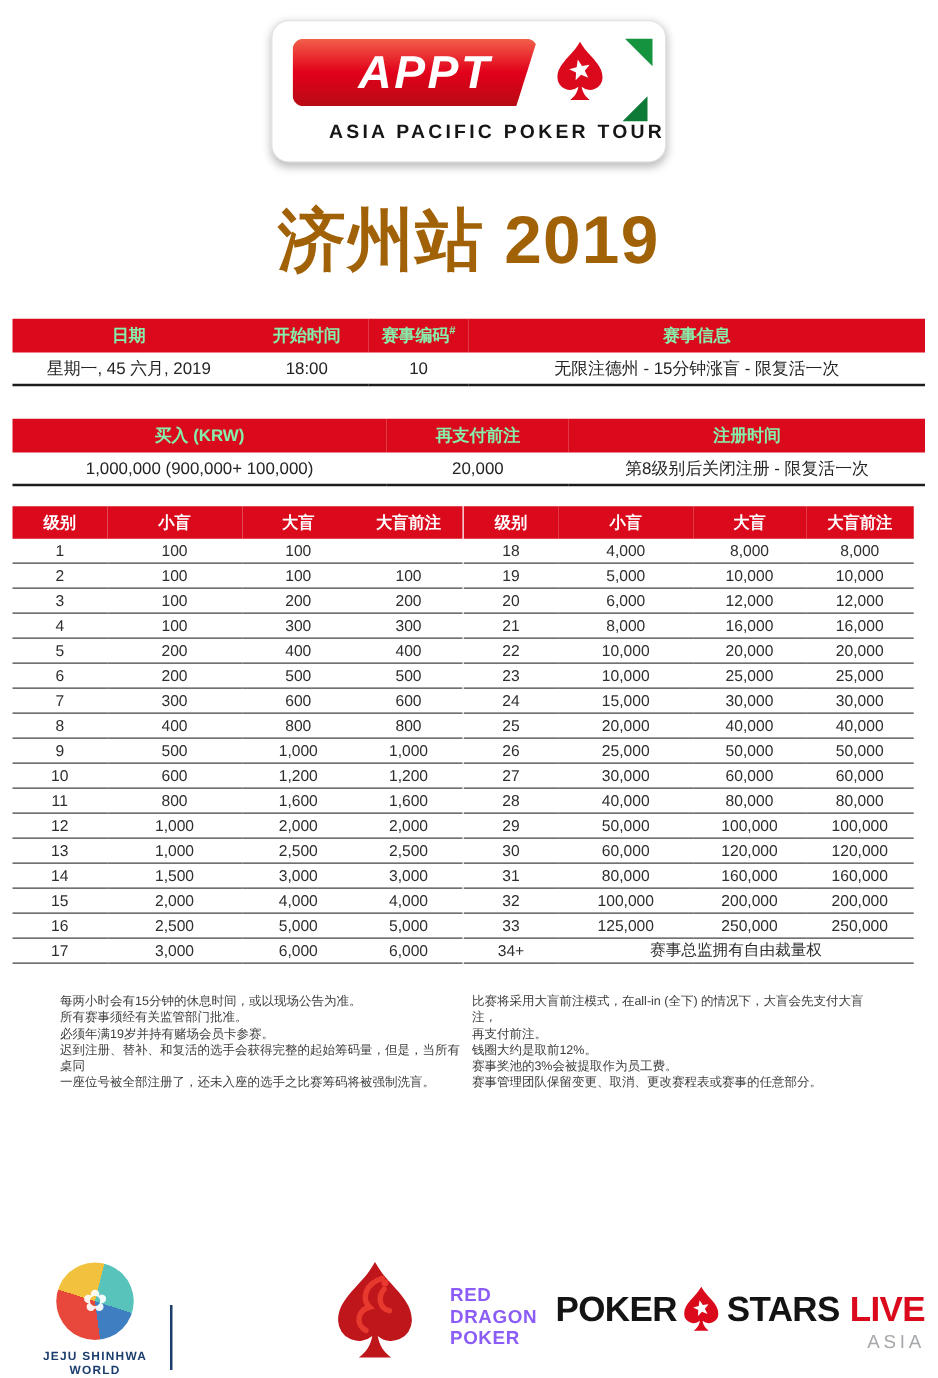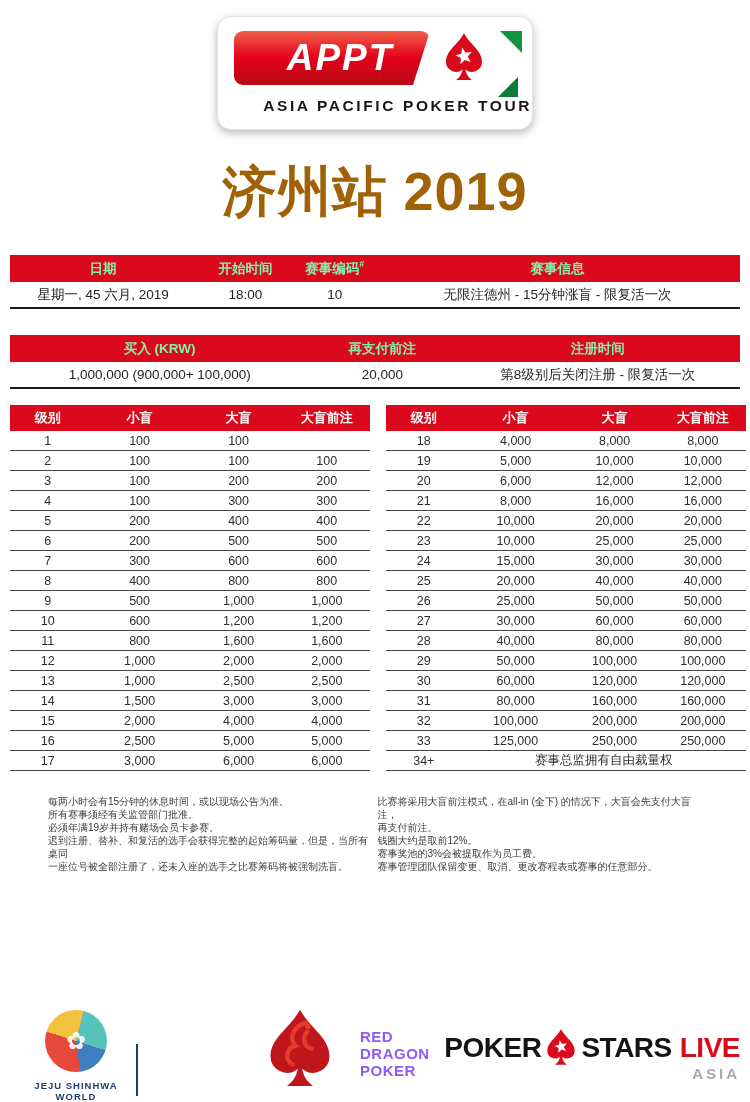--- a/index.html
+++ b/index.html
@@ -47,21 +47,21 @@
   .info-table th{
     background:#da0a1c;color:#86efac;font-size:13.5px;font-weight:700;height:27px;padding:0;
   }
   .info-table td{
     font-size:13.5px;color:#242424;text-align:center;height:25px;padding:0;
     border-bottom:2px solid #1c1c1c;
   }
   .info-table sup{font-size:9px;}
   
   .blinds-wrap{display:flex;justify-content:space-between;width:735px;margin:16px auto 0;padding:0 0 0 10px;box-sizing:border-box;}
-  .blinds-wrap{width:750px;padding:0 4px 0 10px;}
+  .blinds-wrap{width:750px;padding:0 19px 0 10px;}
   .blinds-table{width:360px;}
   .blinds-table th{
     background:#da0a1c;color:#fff;font-size:13px;font-weight:700;height:26px;padding:0;
   }
   .blinds-table td{
     font-size:12.5px;color:#2e2e2e;text-align:center;height:19px;padding:0;
     border-bottom:1px solid #434343;
   }
   
   .notes-wrap{display:flex;justify-content:space-between;width:674px;margin:24px auto 0;padding:0 5px 0 10px;box-sizing:border-box;}
@@ -80,21 +80,21 @@
   .footer-divider{position:absolute;left:136px;top:44px;width:2px;height:52px;background:#1c3e6e;}
   .landing{position:absolute;left:152px;top:32px;width:116px;text-align:center;}
   .landing svg{display:block;margin:0 auto 6px;}
   .landing .footer-label{letter-spacing:2.6px;}
   .reddragon{position:absolute;left:264px;top:6px;display:flex;align-items:flex-start;}
   .rd-text{margin:22px 0 0 24px;font-size:15px;line-height:17px;font-weight:700;color:#8b5cf6;letter-spacing:.5px;}
   .pslive{position:absolute;right:10px;top:28px;text-align:right;}
   .ps-row{display:flex;align-items:center;font-weight:900;font-size:28px;color:#141414;letter-spacing:-.5px;}
   .ps-spade{width:34px;height:40px;margin:0 3px;}
   .ps-live{color:#da0a1c;margin-left:8px;}
-  .ps-asia{color:#a6a8ab;font-size:15px;letter-spacing:3px;font-weight:700;margin-top:-3px;}
+  .ps-asia{color:#a6a8ab;font-size:15px;letter-spacing:3px;font-weight:400;margin-top:-3px;}
 </style>
 </head>
 <body>
 
 <div class="page">
 
   <div class="logo-card">
     <div class="logo-row">
       <div class="appt-banner">
         <span>APPT</span>

